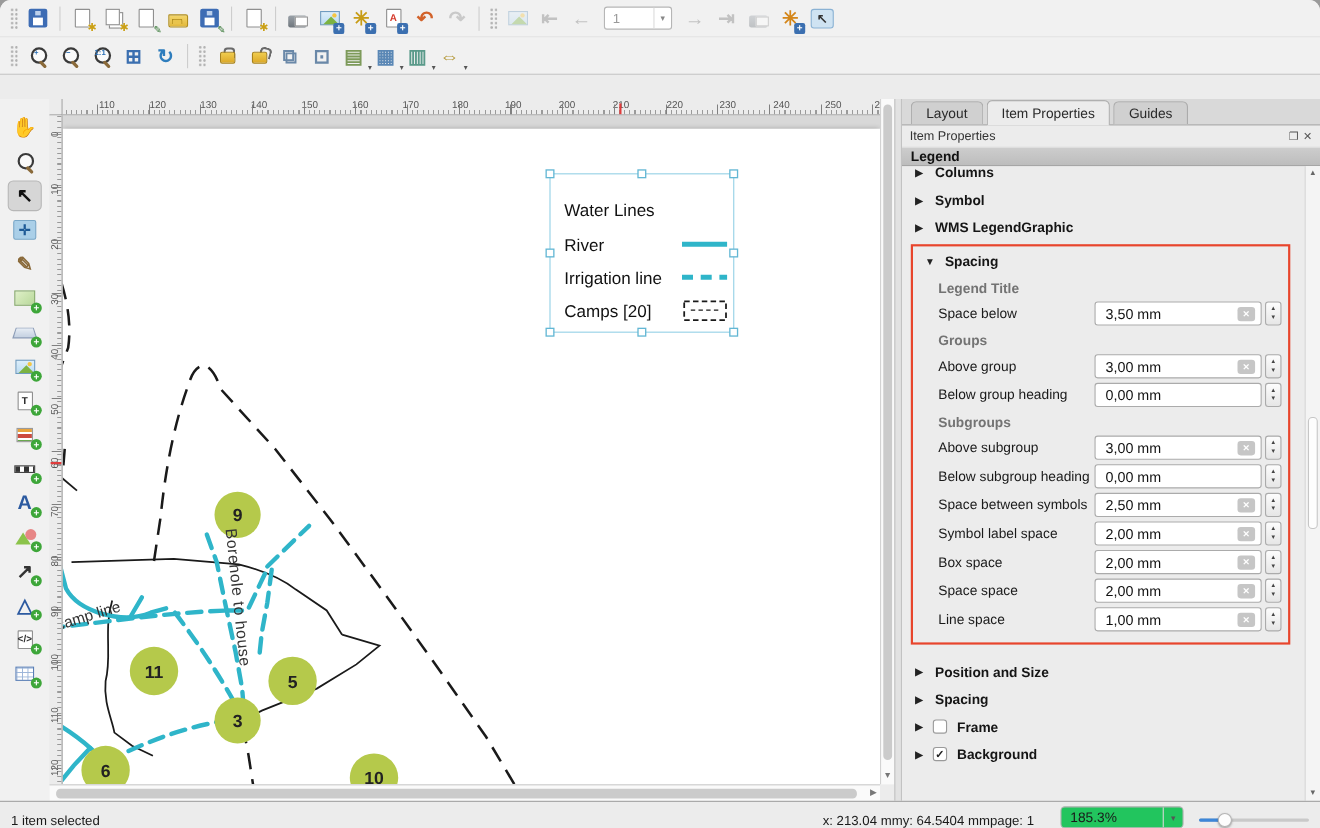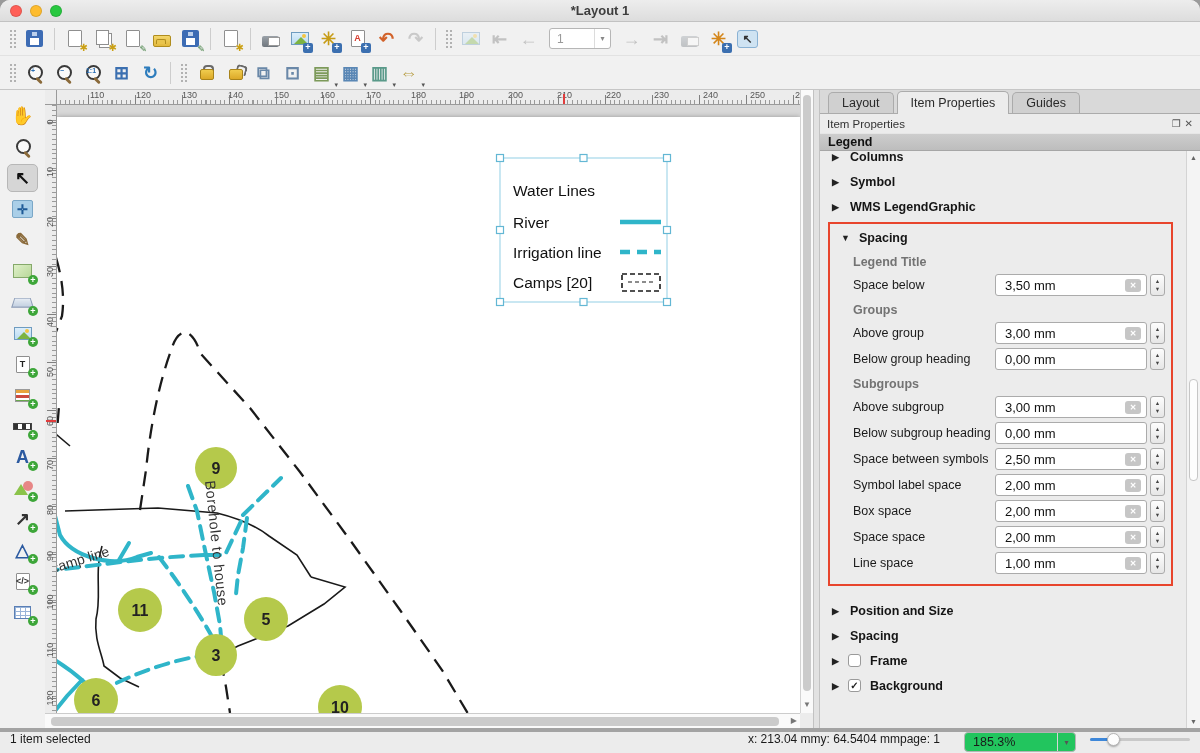--- a/index.html
+++ b/index.html
@@ -126,44 +126,36 @@
   .pheading { font-weight:bold; font-size:12.5px; padding:5px 0 3px 19px; color:#737373; }
   .prow { display:flex; align-items:center; padding:2px 0 2px 19px; }
   .plabel { font-size:12.5px; color:#1a1a1a; flex:1; }
   .spin { width:152px; height:22px; background:#fff; border:1px solid #ababab; border-radius:3px; display:flex; align-items:center; padding:0 5px 0 9px; font-size:13px; color:#111; }
   .spin-val { flex:1; }
   .clear { width:16px; height:13px; background:#c6c6c6; border-radius:3px; color:#fff; font-size:8px; display:flex; align-items:center; justify-content:center; font-weight:bold; }
   .spin-btns { width:15px; height:22px; margin-left:3px; border:1px solid #ababab; border-radius:3px; background:linear-gradient(#fdfdfd,#e6e6e6); display:flex; flex-direction:column; align-items:center; justify-content:center; font-size:5.5px; color:#444; line-height:1.5; }
   .bottom-sections { margin-top:12px; }
 
   
-  .statusbar { position:absolute; bottom:0; left:0; right:0; height:25px; background:#ececec; border-top:4px solid #a3a3a3; display:flex; align-items:flex-start; font-size:12px; color:#1a1a1a; padding:0 10px; }
+  .statusbar { position:absolute; bottom:0; left:0; right:0; height:25px; background:#ececec; border-top:1px solid #a3a3a3; display:flex; align-items:flex-end; font-size:12px; color:#1a1a1a; padding:0 10px; }
   .sb-left { flex:1; }
   .sb-item { }
   .zoom-combo { width:112px; height:20px; background:#22c55e; border:1px solid #b4b4b4; border-radius:4px; display:flex; align-items:center; margin-left:24px; }
   .zc-val { flex:1; padding-left:8px; font-size:12.5px; }
   .zc-arrow { width:18px; align-self:stretch; border-left:1px solid #d6d6d6; display:flex; align-items:center; justify-content:center; font-size:8px; color:#555; }
   .zoom-slider { width:100px; height:15px; position:relative; margin-left:14px; }
   .zs-track { position:absolute; top:6px; left:0; right:0; height:3px; background:#c9c9c9; border-radius:2px; }
   .zs-fill { position:absolute; top:6px; left:0; width:24px; height:3px; background:#3d87d9; border-radius:2px; }
   .zs-thumb { position:absolute; top:1px; left:17px; width:13px; height:13px; border-radius:50%; background:#fdfdfd; border:1px solid #b5b5b5; box-shadow:0 1px 2px rgba(0,0,0,.3); }
 </style>
 </head>
 <body>
 
 <div class="window">
 
-  <div class="titlebar">
-    <div class="lights">
-      <span class="light" style="background:#ff5f57"></span>
-      <span class="light" style="background:#febc2e"></span>
-      <span class="light" style="background:#28c840"></span>
-    </div>
-    <div class="title">*Layout 1</div>
-  </div>
 
   <div class="toolbar" id="toolbar-main">
 
       <span class="tbtn handle">
         
         
         
       </span>
 
       <span class="tbtn">

